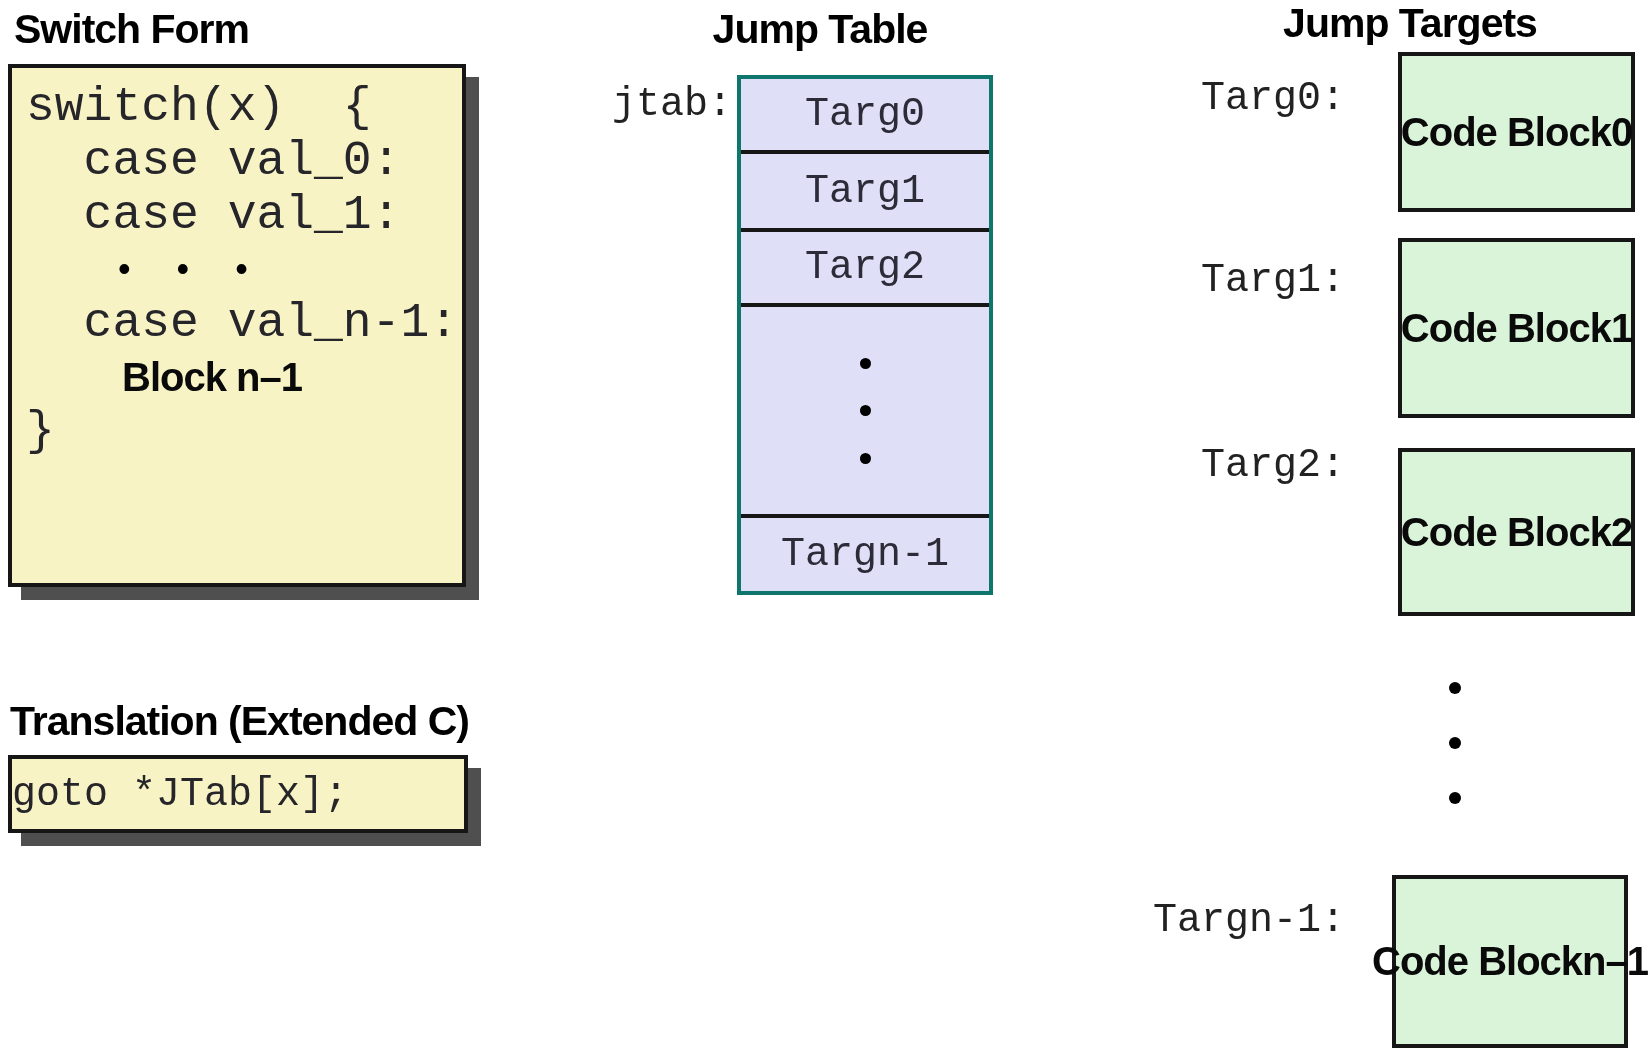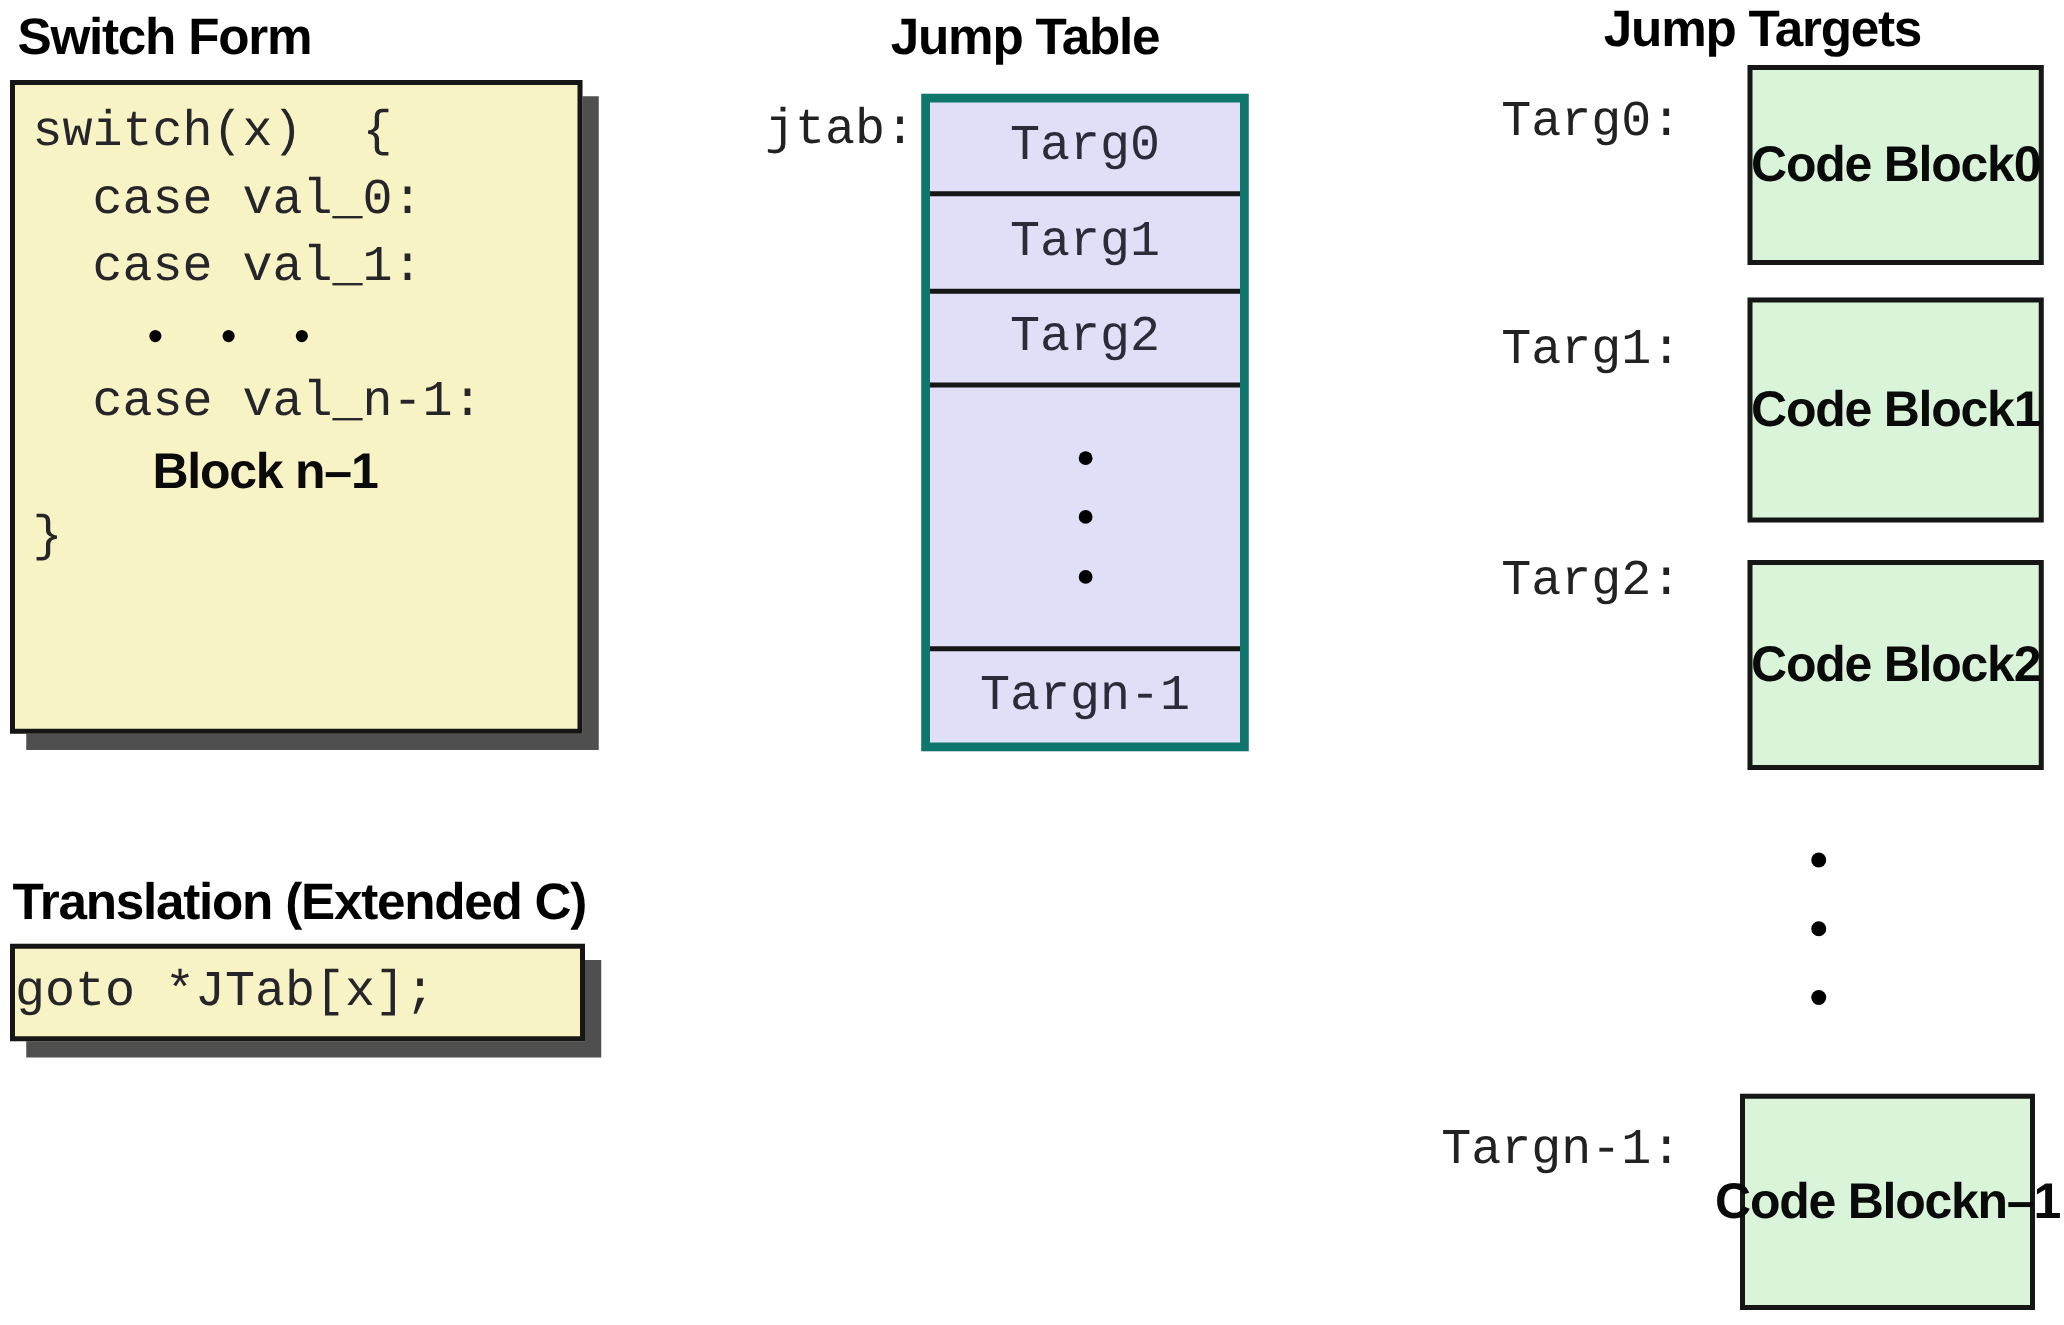--- a/index.html
+++ b/index.html
@@ -18,42 +18,42 @@
   
   #switch-title{left:14px;top:6px;}
   #switch-box{
     left:8px;top:64px;width:450px;height:515px;
     background:var(--code-box-bg,#F8F3C4);
     border:4px solid #161616;
     box-shadow:13px 13px 0 var(--shadow,#4F4F4F);
   }
   #switch-box .code-lines{padding:12px 0 0 14px;}
   .cl{height:54px;line-height:54px;white-space:pre;}
-  .cl.mono-line{font-family:"Liberation Mono","DejaVu Sans Mono",monospace;font-size:40px;color:#25252a;}
+  .cl.mono-line{font-family:"Liberation Mono","DejaVu Sans Mono",monospace;font-size:48px;color:#25252a;}
   .cl.sans-line{font-weight:700;font-size:40px;color:#0a0a0a;padding-left:96px;letter-spacing:-1px;}
   .cl.dots-line{font-size:36px;color:#000;padding-left:92px;letter-spacing:18px;}
 
   
   #translation-title{left:10px;top:698px;}
   #translation-box{
     left:8px;top:755px;width:452px;height:70px;
     background:var(--code-box-bg,#F8F3C4);
     border:4px solid #161616;
     box-shadow:13px 13px 0 var(--shadow,#4F4F4F);
     display:flex;align-items:center;
   }
   #translation-box .code{font-size:40px;color:#25252a;padding-left:0;white-space:pre;}
 
   
   #jump-table-title{left:645px;top:6px;width:350px;text-align:center;}
   #jtab-label{left:530px;top:82px;width:202px;text-align:right;font-size:40px;color:#222;white-space:pre;}
   #jump-table{
     left:737px;top:75px;width:248px;
     background:var(--jump-table-bg,#DFDFF7);
-    border:7px solid #0f766e;
+    border:4px solid #0f766e;
   }
   .jt-row{
     display:flex;align-items:center;justify-content:center;
     font-size:40px;color:#2c2c38;white-space:pre;
   }
   .jt-row + .jt-row{border-top:4px solid #161616;}
   .jt-r0{height:71px;}
   .jt-r1{height:74px;}
   .jt-r2{height:71px;}
   .jt-rdots{height:179px;flex-direction:column;justify-content:space-evenly;padding:14px 0;}

